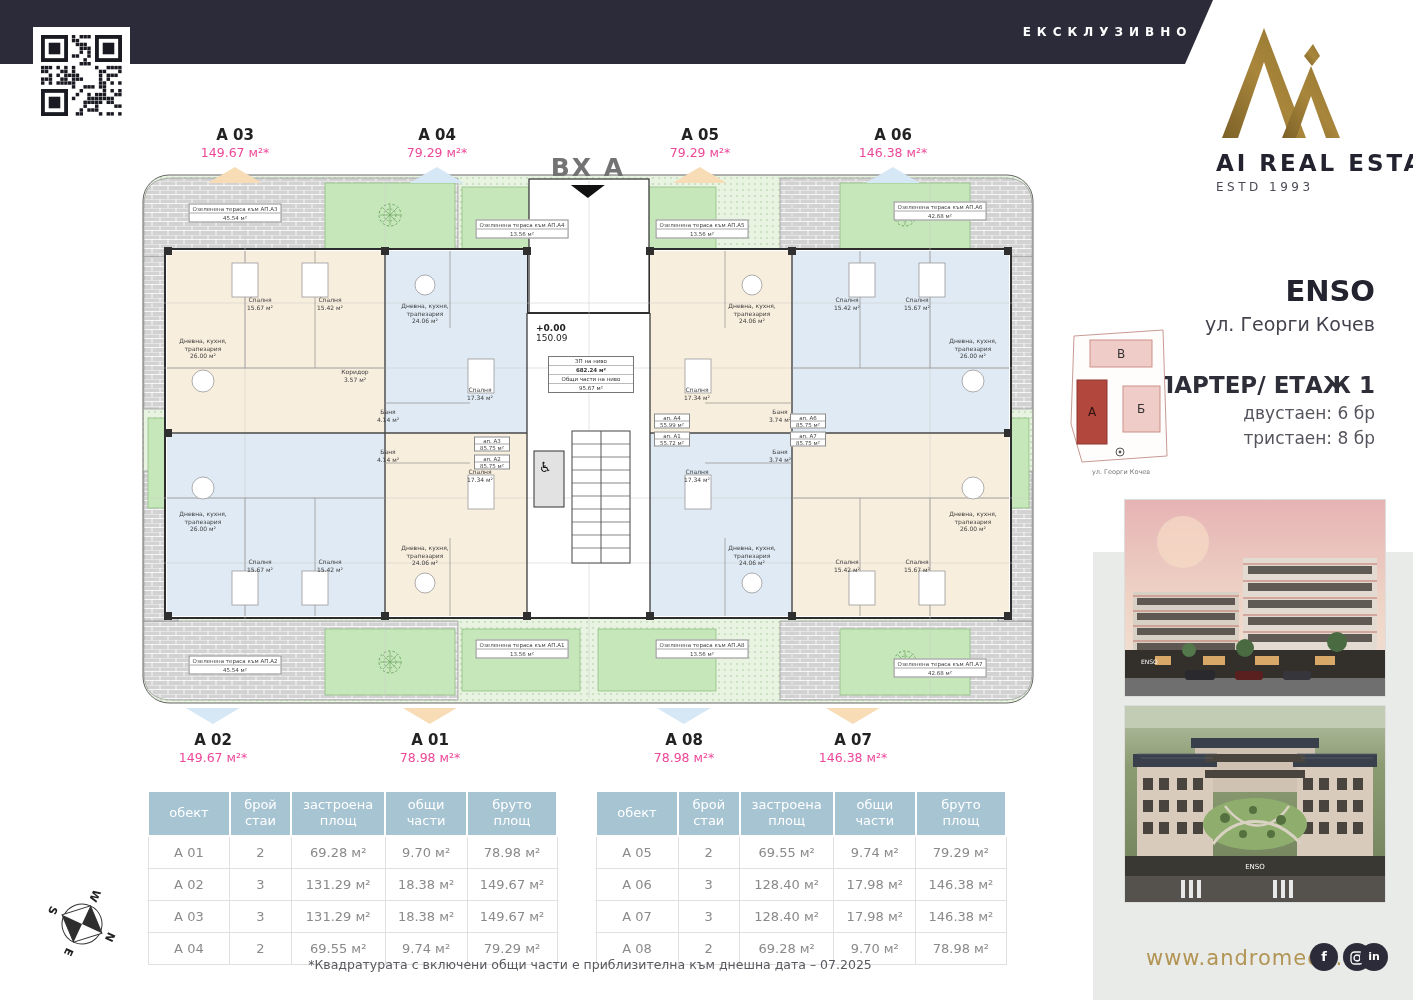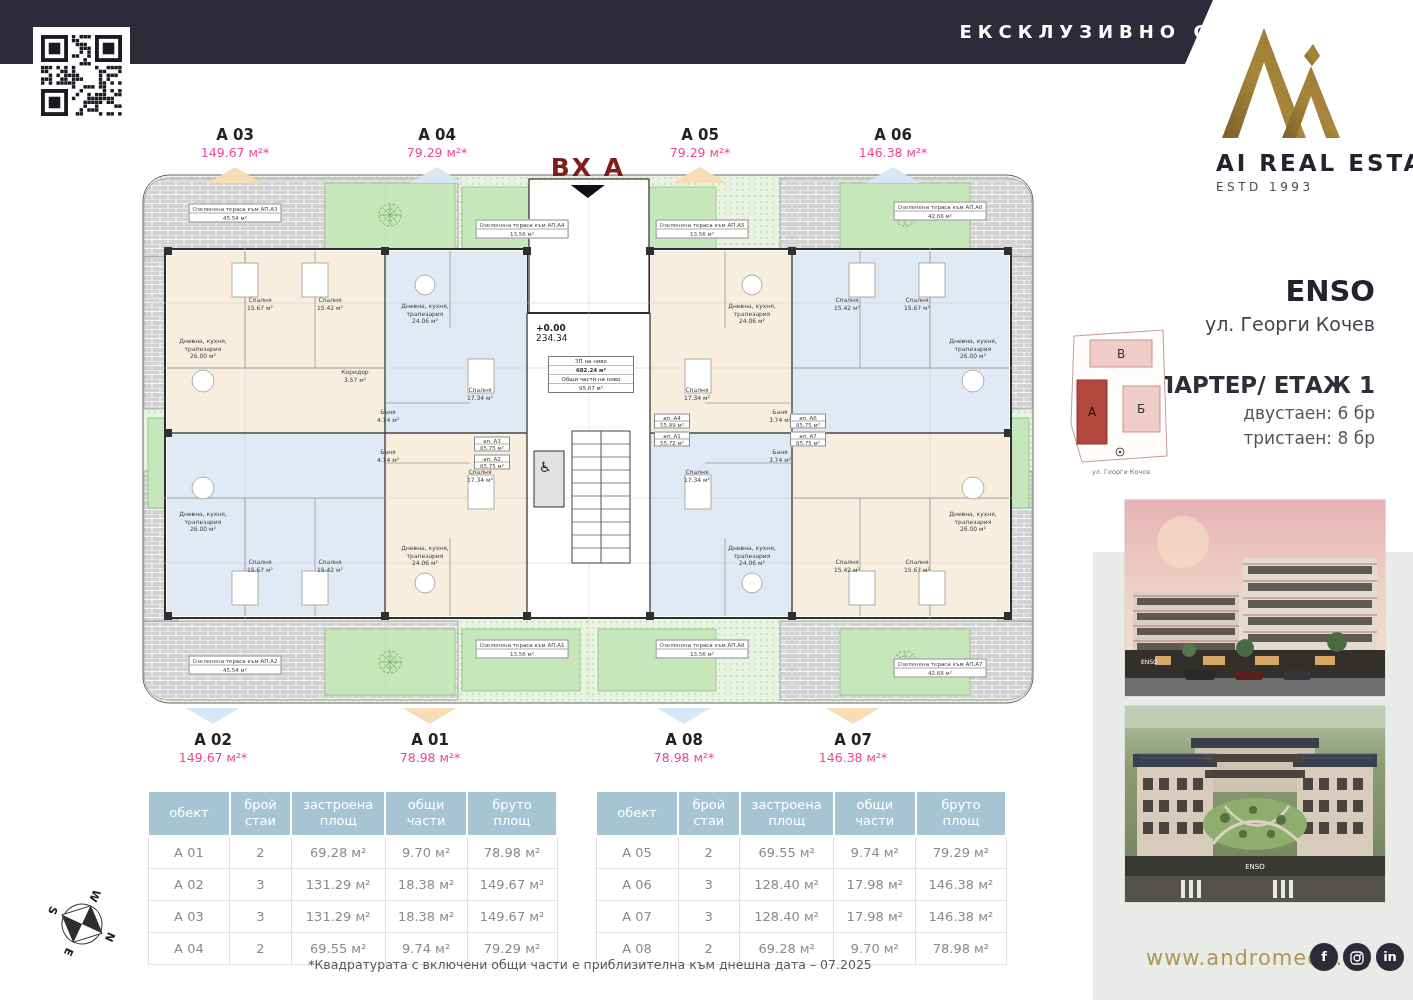--- a/index.html
+++ b/index.html
@@ -2,21 +2,21 @@
 <html><head>
 <meta charset="utf-8">
 <style>
   html,body{margin:0;padding:0;background:#fff;}
   .page{position:relative;width:1413px;height:1000px;background:#fff;overflow:hidden;
         font-family:"DejaVu Sans","Liberation Sans",sans-serif;color:#333;}
   
   .topbar{position:absolute;left:0;top:0;width:1213px;height:64px;background:#2b2b39;
           clip-path:polygon(0 0,100% 0,calc(100% - 28px) 100%,0 100%);}
   .topbar-text{position:absolute;right:180px;top:0;line-height:64px;color:#fff;
-          font-size:18px;font-weight:700;letter-spacing:6px;}
+          font-size:12px;font-weight:700;letter-spacing:6px;}
   .qrbox{position:absolute;left:33px;top:27px;width:97px;height:97px;background:#fff;padding:0;}
   
   .logo{position:absolute;left:1172px;top:26px;width:216px;text-align:left;margin-left:44px;}
   .logo-name{font-size:23px;font-weight:700;letter-spacing:3px;color:#232330;margin-top:8px;white-space:nowrap;}
   .logo-estd{font-size:12px;letter-spacing:3.5px;color:#4a4a55;margin-top:4px;}
   
   .infoA{position:absolute;right:38px;top:272px;text-align:right;}
   .info-type{font-size:27px;font-weight:400;color:#35353f;letter-spacing:.5px;}
   .info-name{font-size:29px;font-weight:800;color:#232330;margin-top:2px;}
   .info-street{font-size:19px;color:#44444e;margin-top:5px;}
@@ -41,21 +41,21 @@
   .tag-box .l2{padding:0 3px;}
   .core-box{position:absolute;left:408px;top:193px;width:84px;background:#fff;border:1px solid #777;
             font-size:5.5px;color:#333;text-align:center;}
   .core-box div{padding:1px 2px;}
   .core-box div:nth-child(odd){border-bottom:1px solid #bbb;}
   .core-box div:nth-child(2){border-bottom:1px solid #bbb;font-weight:700;}
   .elev{position:absolute;left:396px;top:160px;font-size:9px;color:#222;line-height:1.15;font-weight:700;}
   .wheel{position:absolute;left:399px;top:296px;font-size:14px;color:#111;}
   
   .entrance{position:absolute;left:588px;top:153px;text-align:center;transform:translateX(-50%);}
-  .entrance-label{font-size:25px;font-weight:800;color:#7f1d1d;letter-spacing:2px;}
+  .entrance-label{font-size:25px;font-weight:800;color:#737373;letter-spacing:2px;}
   .entrance-arrow{width:0;height:0;margin:3px auto 0;border-left:17px solid transparent;
                   border-right:17px solid transparent;border-top:13px solid #111;}
   
   .marker{position:absolute;transform:translateX(-50%);text-align:center;}
   .marker.top{top:126px;}
   .marker.bottom{top:708px;}
   .m-name{font-size:15px;font-weight:700;color:#222;}
   .m-area{font-size:12.5px;color:#ec4899;margin-top:1px;}
   .tri{width:0;height:0;border-left:27px solid transparent;border-right:27px solid transparent;margin:7px auto 0;}
   .tri.up{border-bottom:16px solid #ccc;}
@@ -77,21 +77,21 @@
   .footnote{position:absolute;left:140px;top:957px;width:900px;text-align:center;
             font-size:12.5px;color:#58585f;}
   
   .gray-panel{position:absolute;left:1093px;top:552px;width:320px;height:448px;background:#e9ebe9;}
   .photo{position:absolute;left:1125px;width:260px;height:196px;box-shadow:0 0 0 1px #ddd;}
   .photo1{top:500px;} .photo2{top:706px;}
   .footerline{position:absolute;left:1100px;top:938px;width:300px;height:40px;}
   .website{position:absolute;left:46px;top:8px;font-size:21px;letter-spacing:1px;color:#b29555;}
   .soc{position:absolute;top:5px;width:28px;height:28px;border-radius:50%;background:#2b2b39;
        color:#fff;text-align:center;line-height:28px;font-size:13px;font-weight:700;}
-  .soc.fb{left:210px;} .soc.ig{left:243px;} .soc.li{left:276px;font-size:13px;}
+  .soc.fb{left:210px;} .soc.ig{left:243px;} .soc.li{left:260px;font-size:11px;}
   .compass{position:absolute;left:44px;top:886px;width:76px;height:76px;}
 </style>
 </head>
 <body>
 
 <div class="page">
 
   <div class="topbar"></div>
   <div class="topbar-text">ЕКСКЛУЗИВНО ОТ</div>
 
@@ -389,21 +389,21 @@
       <rect x="432" y="268" width="58" height="132" fill="#fff" stroke="#444" stroke-width="1"></rect>
       <g stroke="#555" stroke-width="0.7">
         <path d="M432 281H490 M432 294H490 M432 307H490 M432 320H490 M432 333H490 M432 346H490 M432 359H490 M432 372H490 M432 385H490"></path>
         <path d="M461 268V400" stroke-width="1"></path>
       </g>
     </svg>
 
     <div class="overlay" id="plan-overlay">
       <div class="elev">
         <div>+0.00</div>
-        <div style="font-weight:400">234.34</div>
+        <div style="font-weight:400">150.09</div>
       </div>
       <div class="core-box" id="core-box">
           <div>ЗП на ниво</div>
           <div>682.24 м²</div>
           <div>Общи части на ниво</div>
           <div>95.67 м²</div>
         </div>
       <div class="wheel">♿</div>
     <div class="room-lbl" style="left: 63px; top: 185px;">Дневна, кухня,
 трапезария

